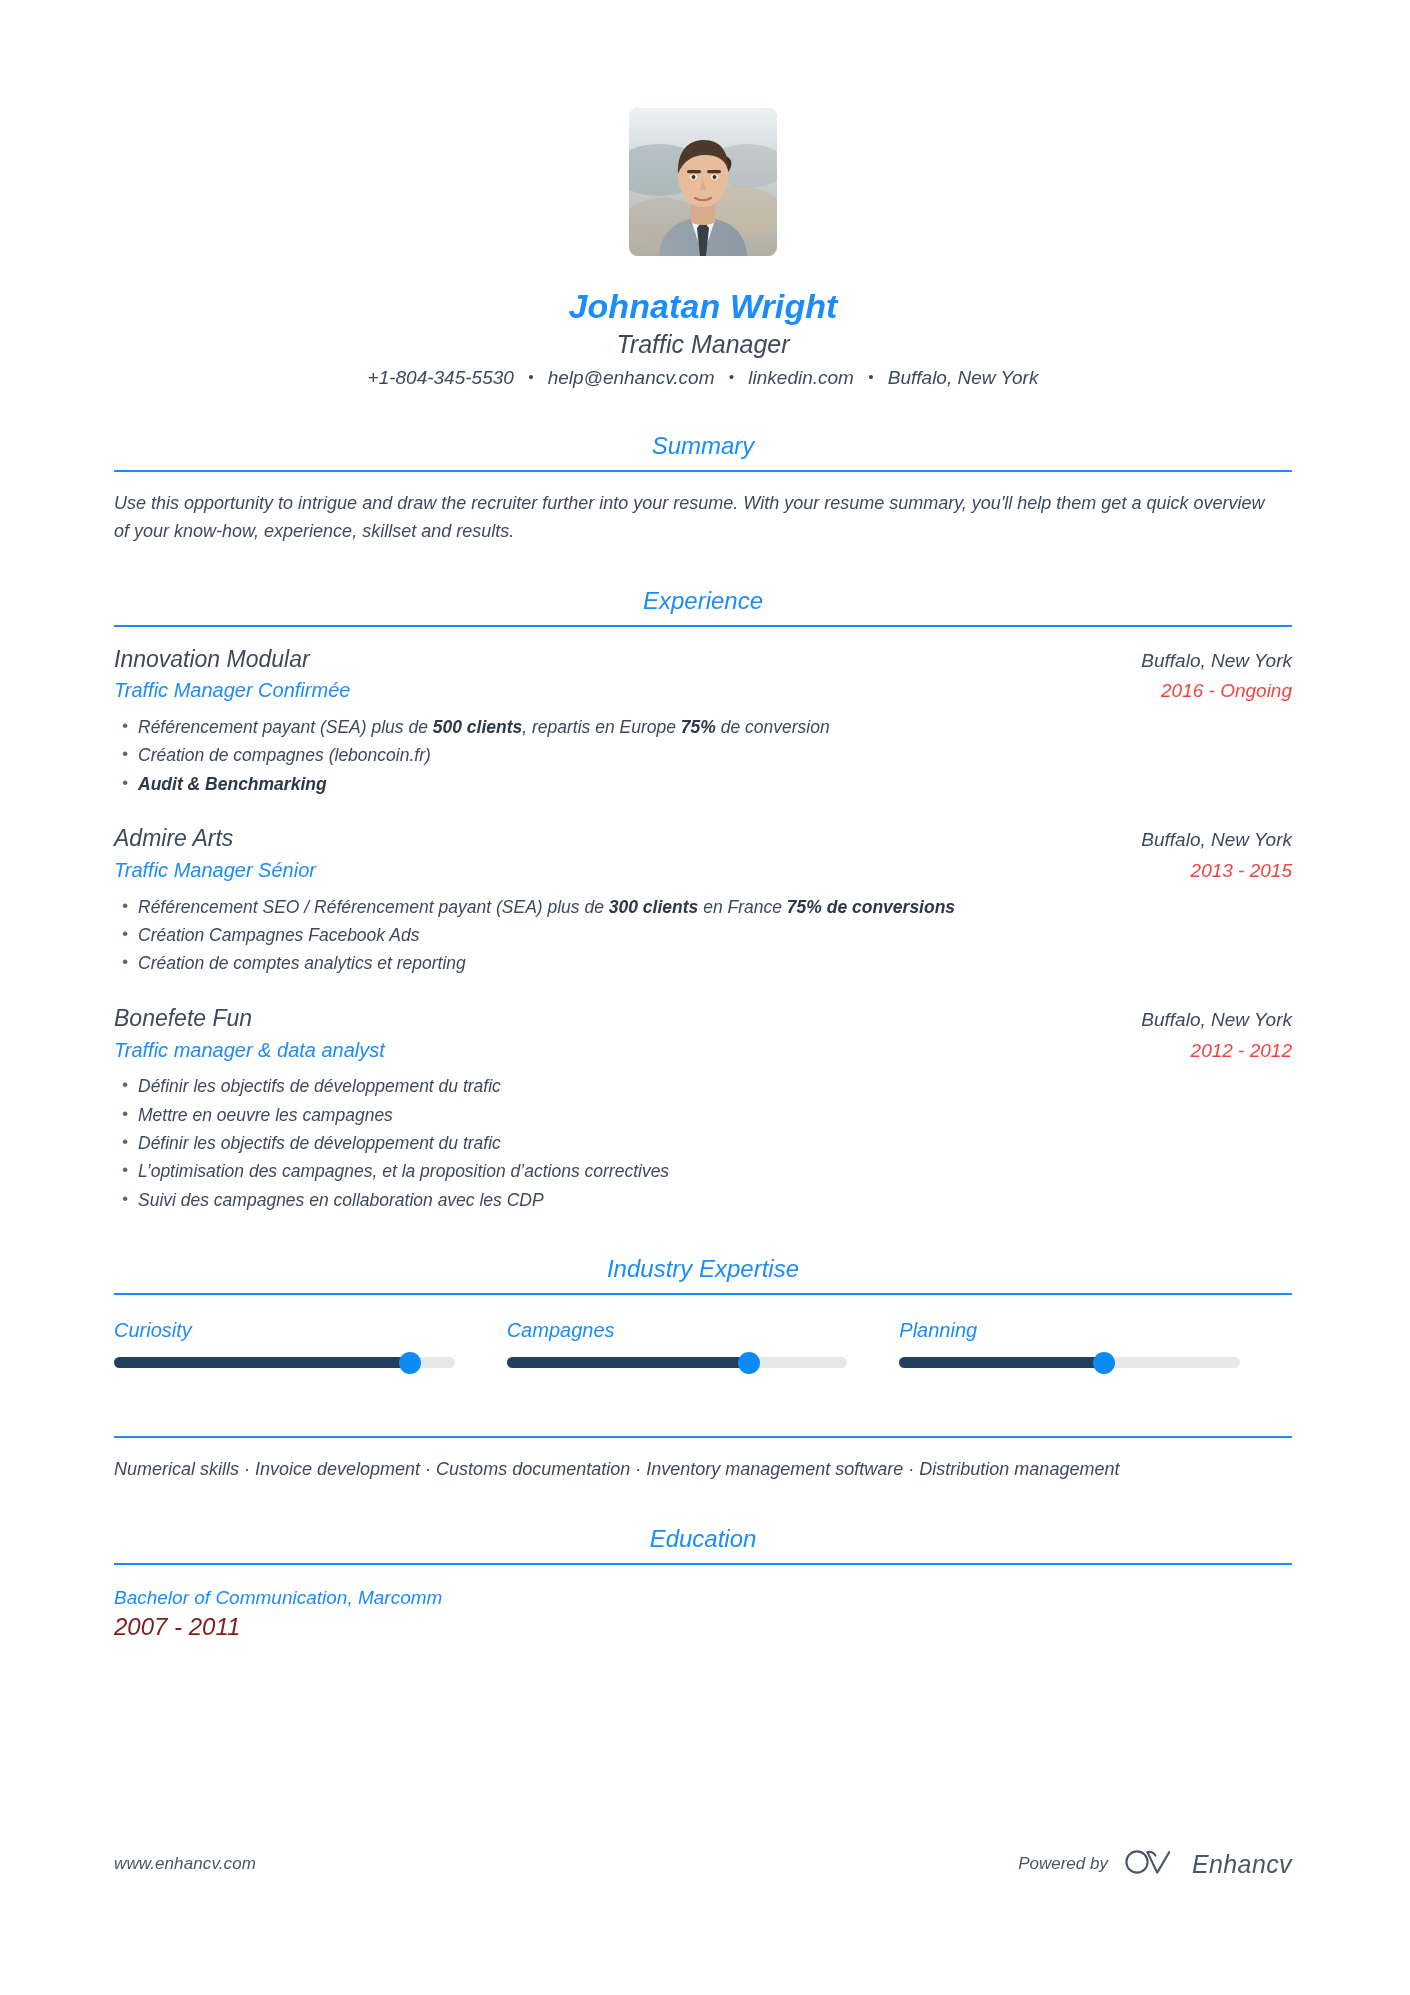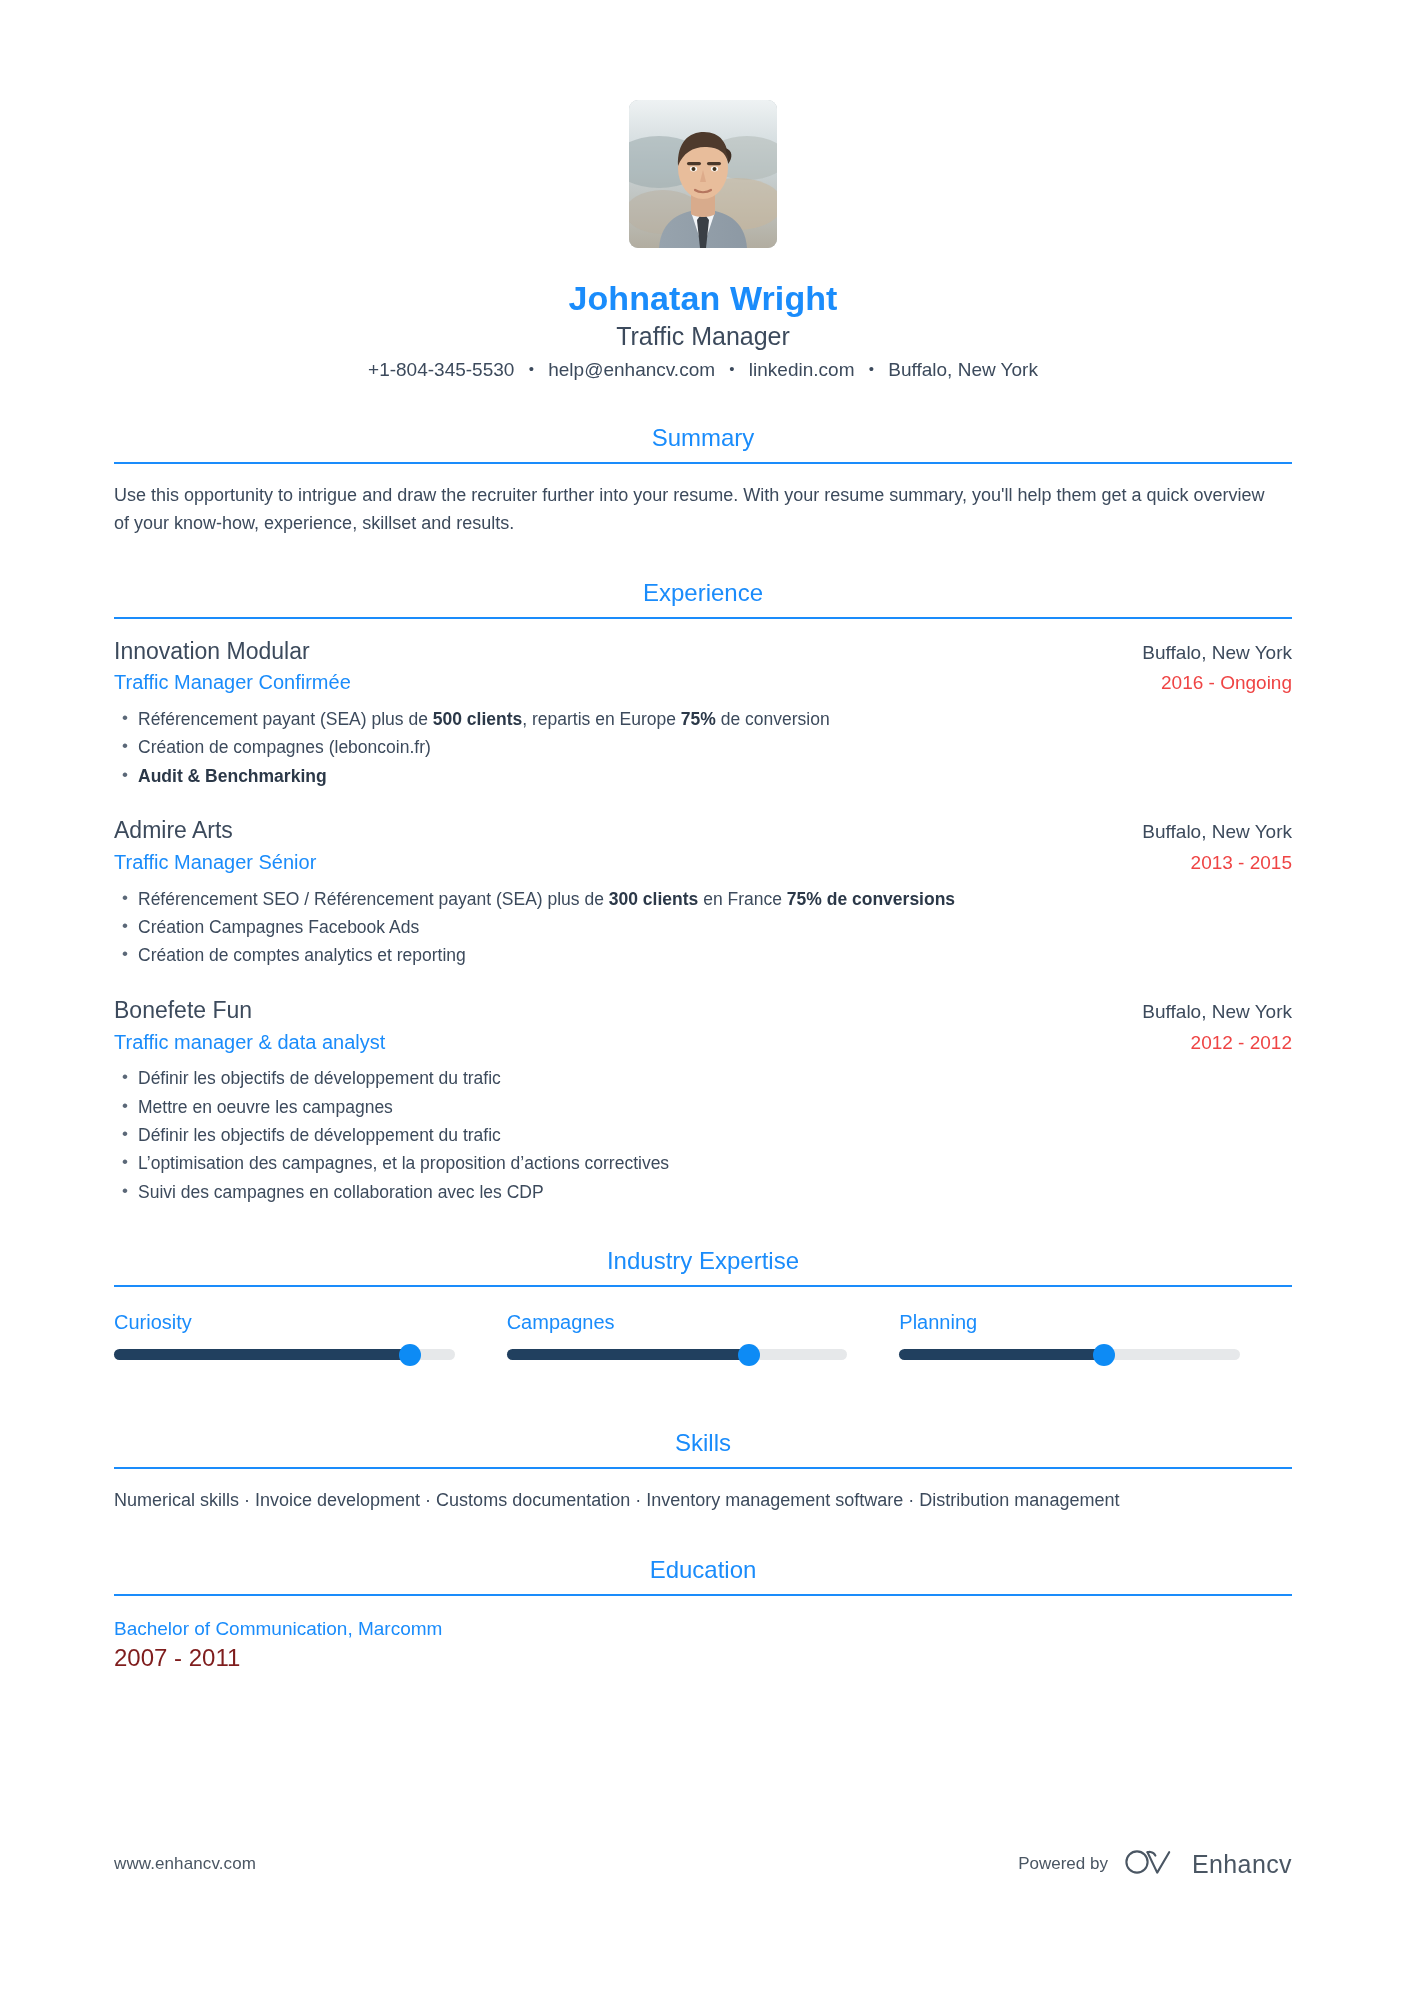--- a/index.html
+++ b/index.html
@@ -13,21 +13,22 @@
     font-family: "Liberation Sans", sans-serif;
     color: #2e3d4e;
     -webkit-font-smoothing: antialiased;
   }
 
   .page {
     position: relative;
     width: 1406px;
     min-height: 1995px;
     background: #ffffff;
-    padding: 4px 114px;
+    padding: 12px 114px;
+    font-style: italic;
   }
 
   
   .header {
     padding-top: 96px;
     text-align: center;
   }
 
   .avatar {
     width: 148px;
@@ -419,21 +420,20 @@
             <div class="slider-track">
               <div class="slider-fill" style="width: 60%; background: rgb(33, 64, 95);"></div>
               <div class="slider-thumb" style="left: 60%; background: rgb(13, 139, 245);"></div>
             </div>
           </div>
         </div>
     </div>
   </div>
 
   <div class="section">
-    <div class="section-title">Skills</div>
     <div class="section-rule"></div>
     <div class="section-body">
       <div class="skills-text">Numerical skills · Invoice development · Customs documentation · Inventory management software · Distribution management</div>
     </div>
   </div>
 
   <div class="section">
     <div class="section-title">Education</div>
     <div class="section-rule"></div>
     <div class="section-body" id="education-list">

